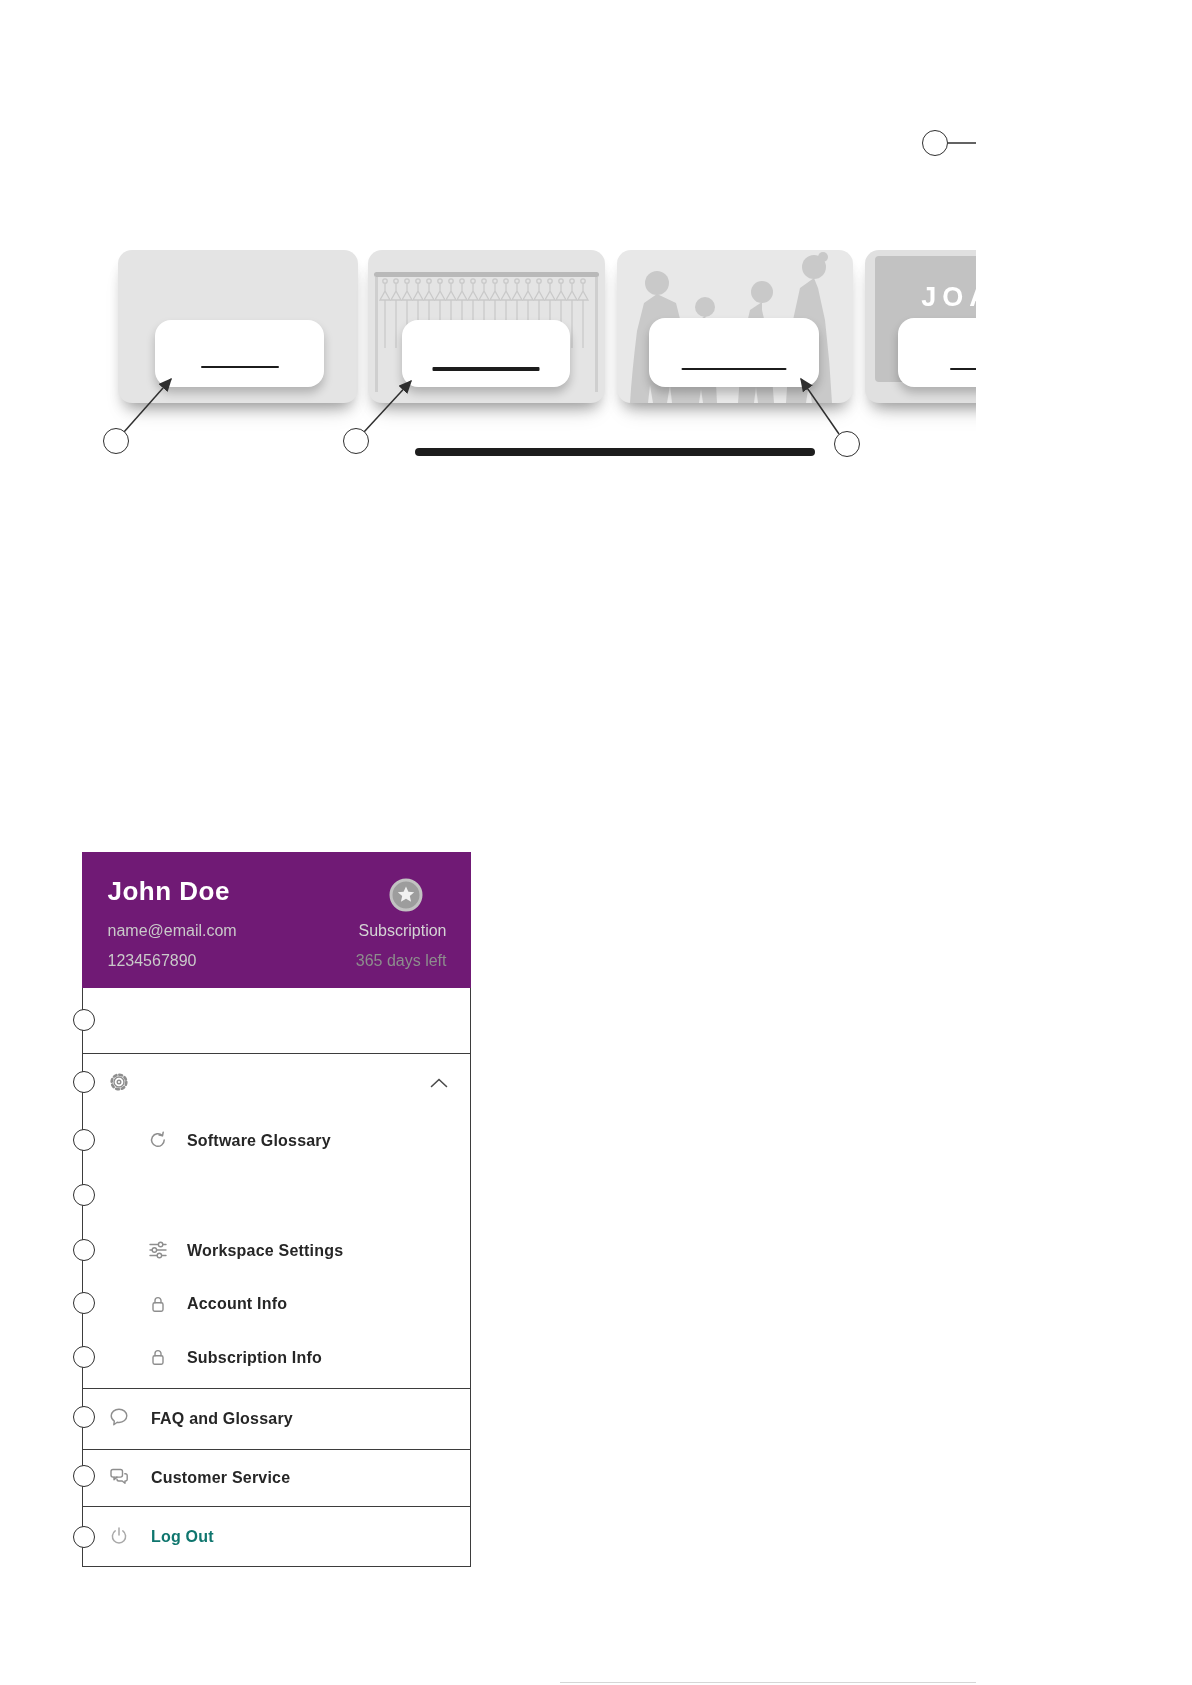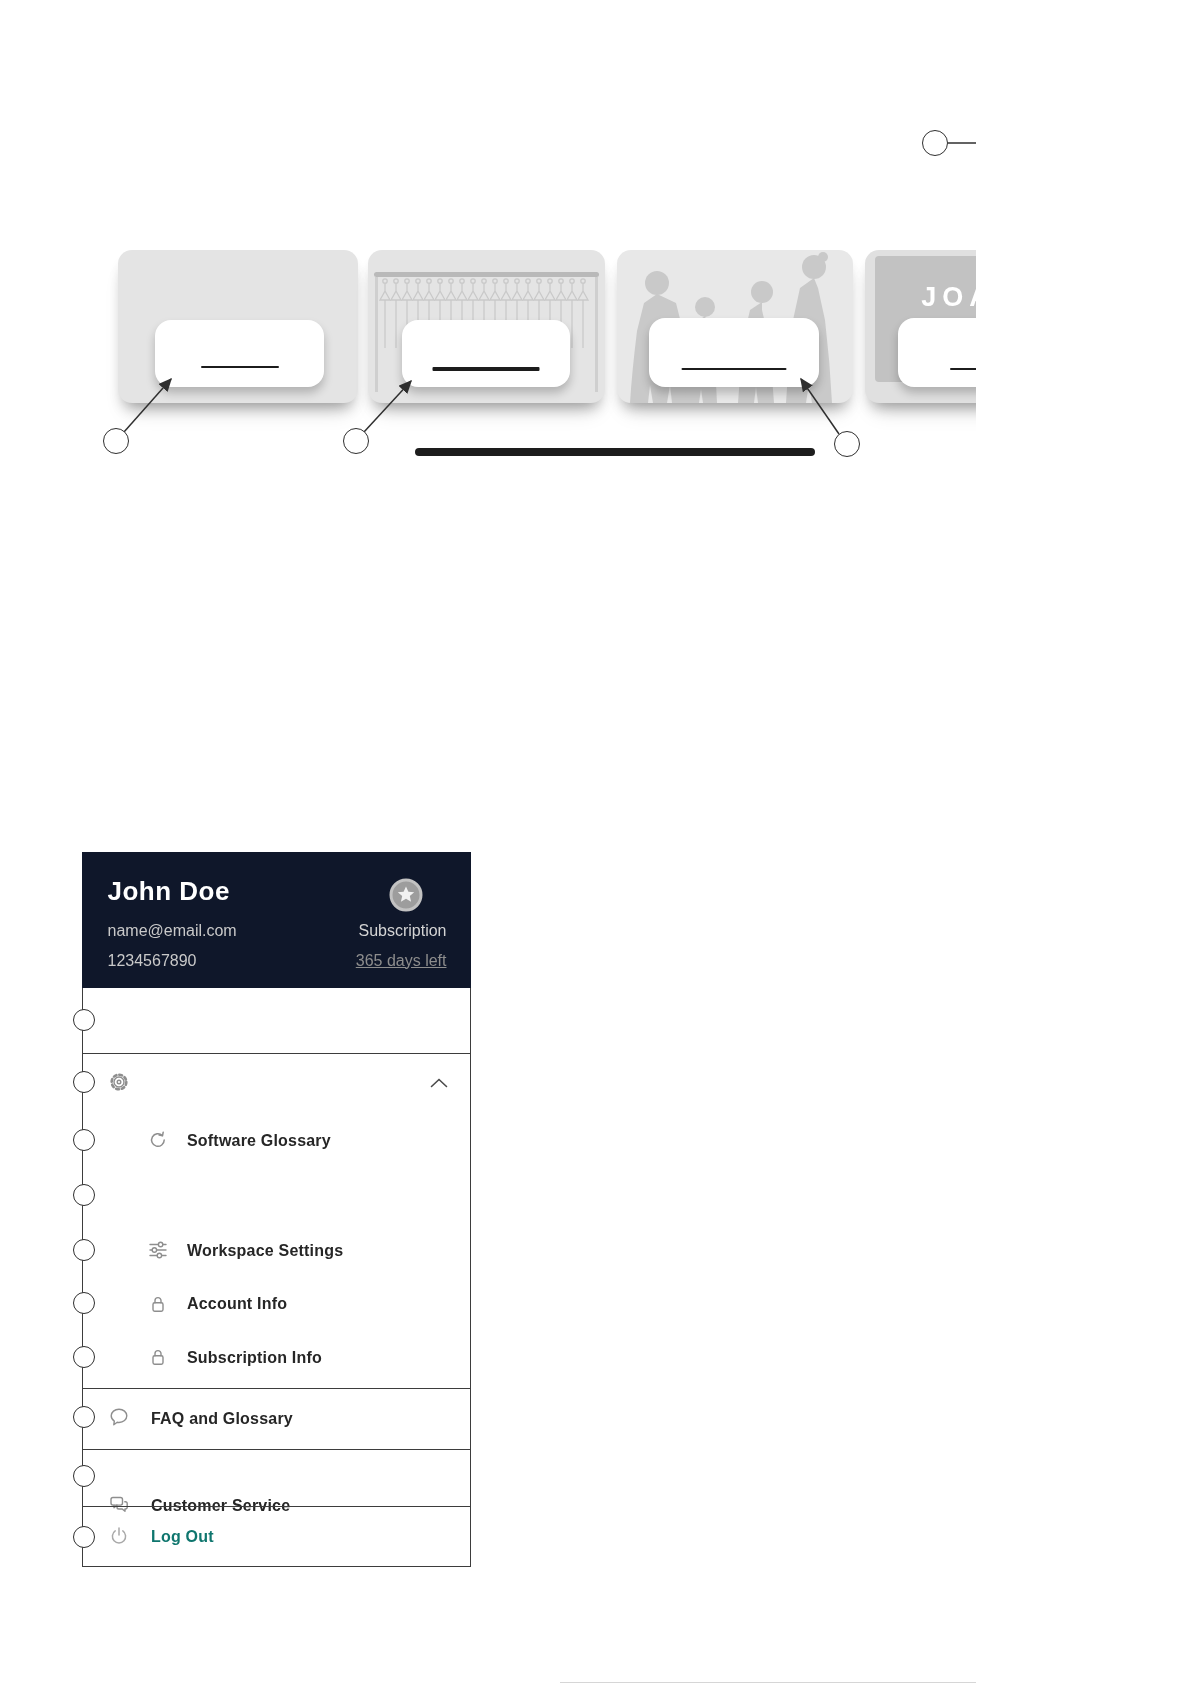--- a/index.html
+++ b/index.html
@@ -35,27 +35,27 @@
               font-weight:bold;font-size:27px;letter-spacing:6px;}
 
   
   .thickbar{position:absolute;left:415px;top:448px;width:400px;height:7.5px;background:#1d1d1d;
             border-radius:4px;}
 
   
   .panel{position:absolute;left:82px;top:852px;width:389px;height:715px;background:#fff;
          border:1.5px solid #3d3d3d;box-sizing:border-box;}
   .panel-header{position:absolute;left:-1.5px;top:-1.5px;width:389px;height:136px;
-                background:#0f172a;}
+                background:#701a75;}
   .ph-name{position:absolute;left:26px;top:24px;color:#fff;font-weight:bold;font-size:26px;
            letter-spacing:.5px;}
   .ph-email{position:absolute;left:26px;top:70px;color:#c9c9c9;font-size:16px;}
   .ph-phone{position:absolute;left:26px;top:100px;color:#c9c9c9;font-size:16px;}
   .ph-sub{position:absolute;right:24px;top:70px;color:#d4d4d4;font-size:16px;text-align:right;}
-  .ph-days{position:absolute;right:24px;top:100px;color:#8d8d8d;font-size:16px;text-align:center;text-decoration:underline;}
+  .ph-days{position:absolute;right:24px;top:100px;color:#8d8d8d;font-size:16px;text-align:center;}
   .ph-star{position:absolute;left:307px;top:26px;width:34px;height:34px;}
 
   .mrow{position:absolute;left:0;width:100%;display:flex;align-items:center;cursor:pointer;
         box-sizing:border-box;}
   .mrow .ic{position:absolute;width:24px;height:24px;}
   .mrow .ic.l1{left:25px;}
   .mrow .ic.l2{left:64px;}
   .mrow .lab{position:absolute;font-weight:bold;font-size:16px;color:#262626;letter-spacing:.2px;}
   .mrow .lab.l1{left:68px;}
   .mrow .lab.l2{left:104px;}
@@ -307,21 +307,21 @@
     <div class="mrow" style="top:535px;height:61px;">
       <span class="ic l1" style="top:18px;">
         <svg width="22" height="22" viewBox="0 0 22 22" fill="none" stroke="#8e8e8e" stroke-width="1.4" stroke-linecap="round" stroke-linejoin="round">
           <path d="M11 3.2c-4.3 0-7.8 2.9-7.8 6.6 0 2.2 1.2 4.1 3.1 5.3l-.5 3.7 3.4-2.5c.6.1 1.2.2 1.8.2 4.3 0 7.8-3 7.8-6.7 s-3.5-6.6-7.8-6.6z"></path>
         </svg>
       </span>
       <span class="lab l1">FAQ and Glossary</span>
     </div>
     <div class="divider" style="top:596px;"></div>
 
-    <div class="mrow" style="top:624px;height:57px;">
+    <div class="mrow" style="top:596px;height:57px;">
       <span class="ic l1" style="top:16px;">
         <svg width="22" height="22" viewBox="0 0 22 22" fill="none" stroke="#8e8e8e" stroke-width="1.4" stroke-linecap="round" stroke-linejoin="round">
           <rect x="3" y="4.5" width="11.5" height="7.6" rx="2"></rect>
           <path d="M6 12.1 v2.6 l3-2.6"></path>
           <path d="M16.8 8.8 h.6 a1.8 1.8 0 0 1 1.8 1.8 v3.6 a1.8 1.8 0 0 1-1.8 1.8 h-.4 v2.3 l-2.8-2.3 h-3.4 a1.8 1.8 0 0 1-1.8-1.8"></path>
         </svg>
       </span>
       <span class="lab l1">Customer Service</span>
     </div>
     <div class="divider" style="top:653px;"></div>

